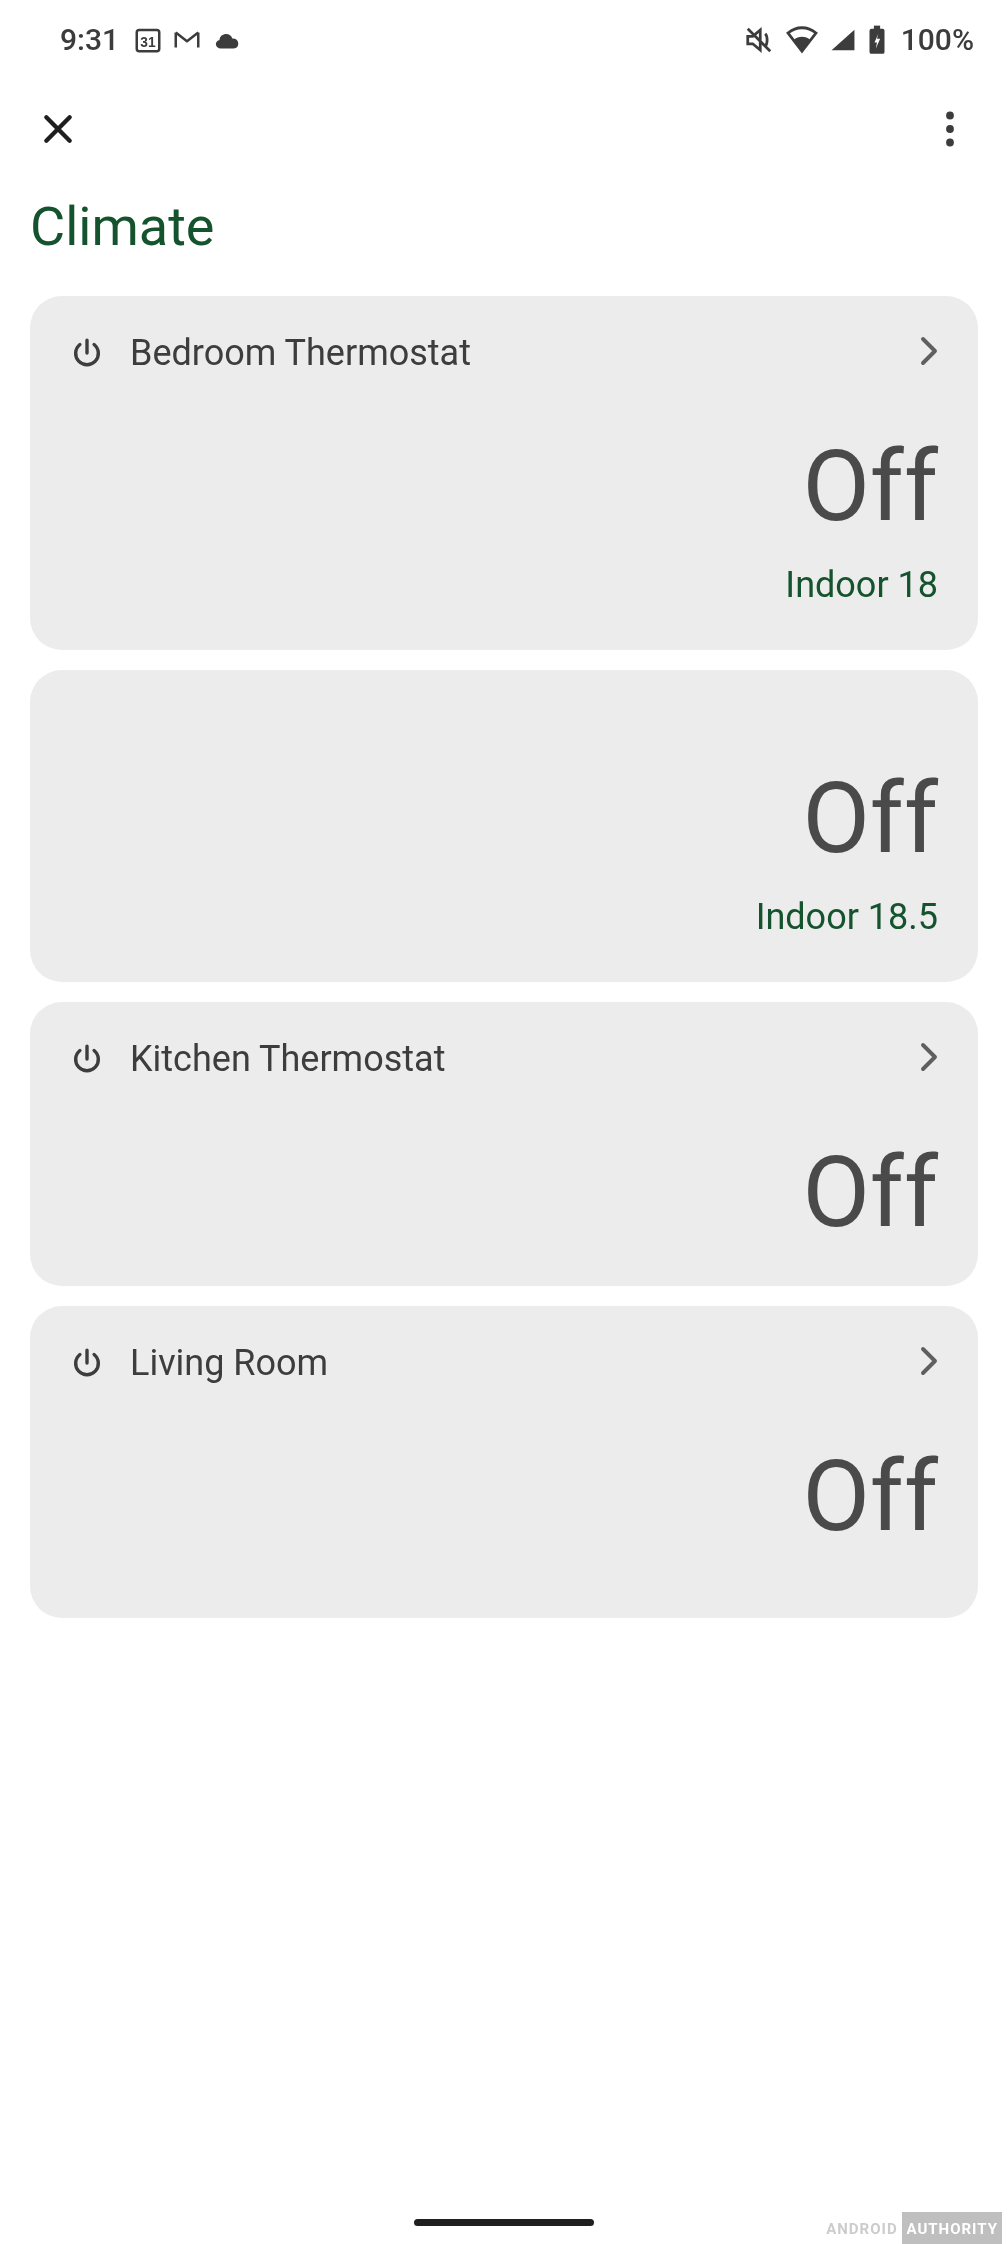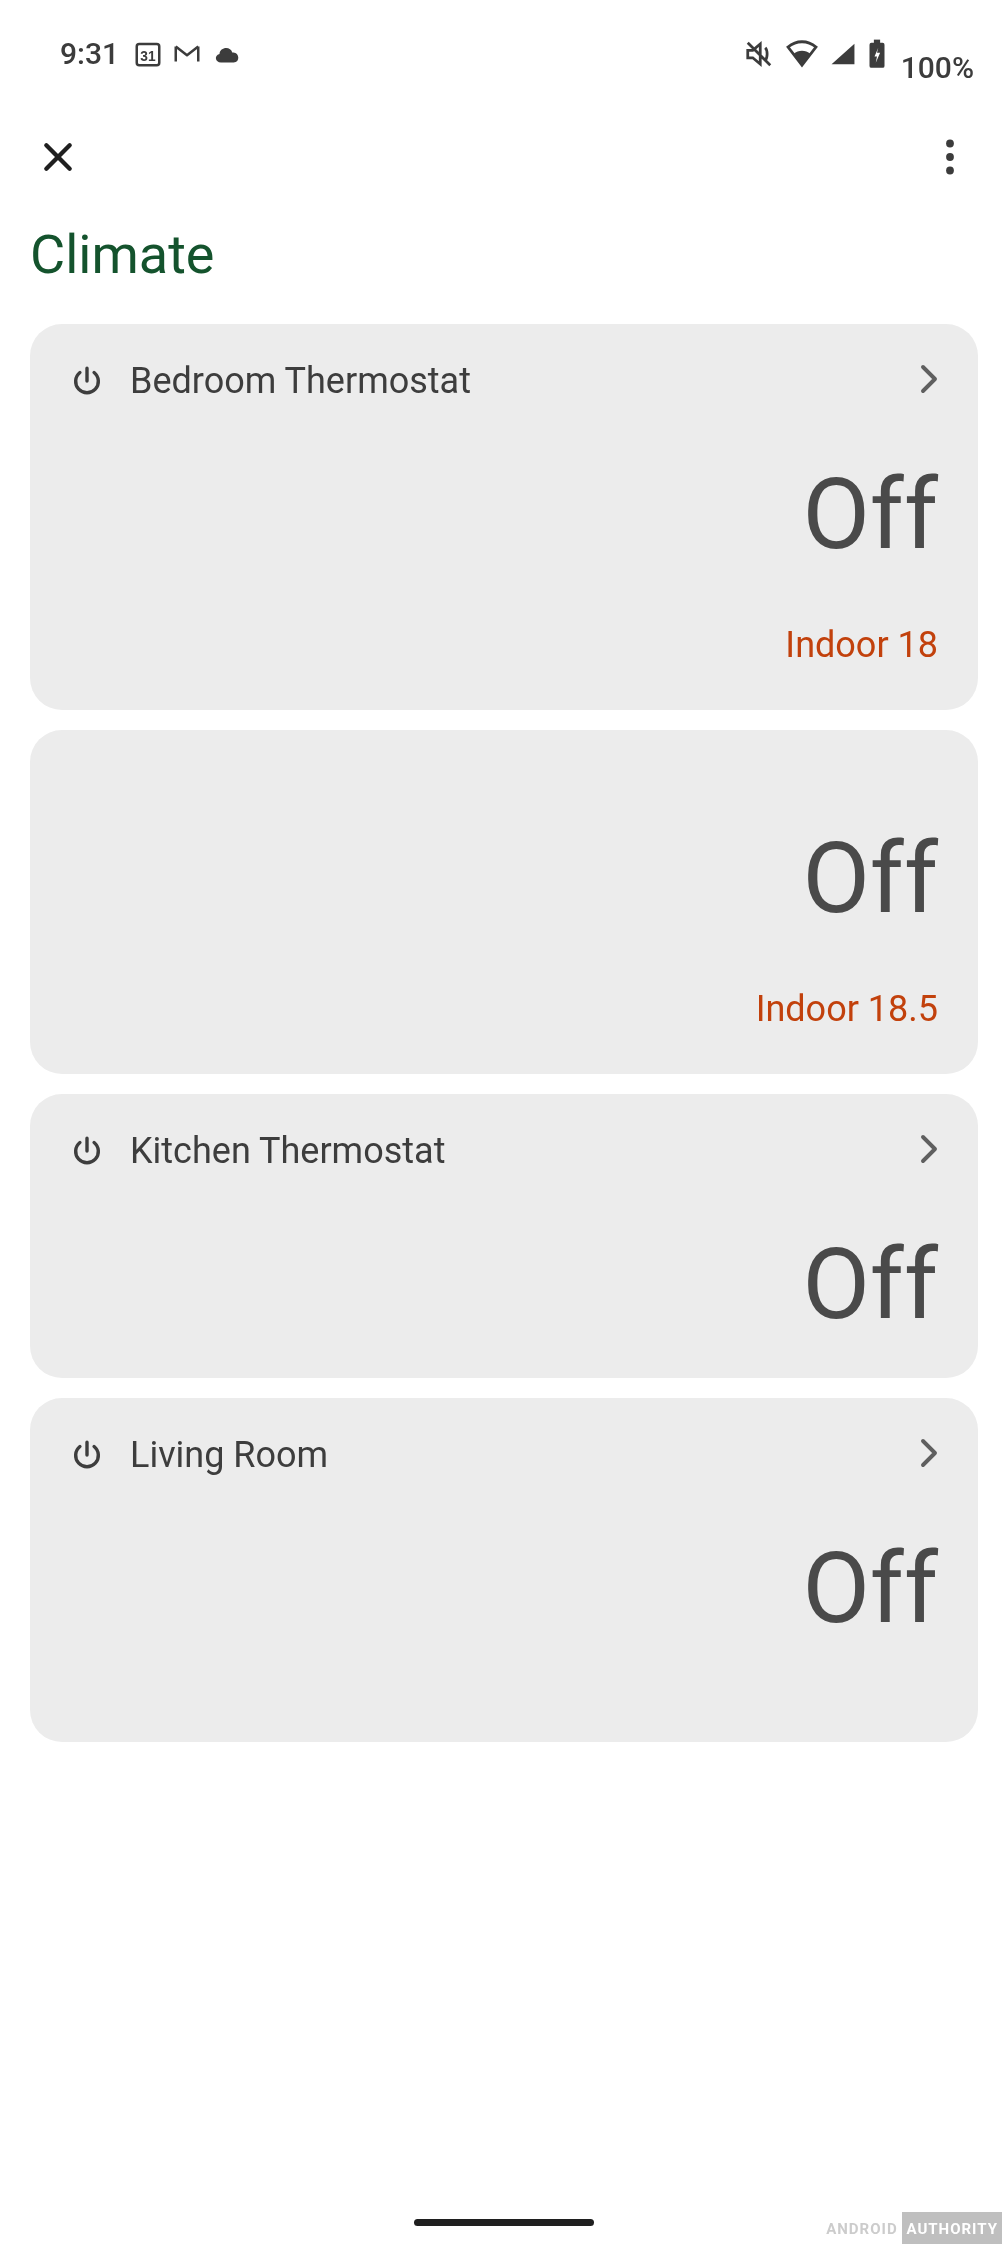--- a/index.html
+++ b/index.html
@@ -40,21 +40,20 @@
       margin-right: 6px;
     }
     .status-icon {
       display: inline-flex;
       align-items: center;
       justify-content: center;
     }
     .battery-text {
       font-size: 30px;
       margin-left: 4px;
-      margin-top: 28px;
     }
     
     .header {
       display: flex;
       justify-content: space-between;
       align-items: center;
       padding: 36px 30px 20px 30px;
     }
     .close-btn, .more-btn {
       display: flex;
@@ -109,23 +108,23 @@
       padding-top: 64px;
     }
     .card-state {
       font-size: 98px;
       font-weight: 400;
       color: #4a4a4a;
       line-height: 1;
     }
     .card-indoor {
       font-size: 36px;
-      color: #c2410c;
+      color: #14532d;
       font-weight: 400;
-      margin-top: 60px;
+      margin-top: 28px;
     }
     
     .gesture-bar {
       position: absolute;
       bottom: 18px;
       left: 50%;
       transform: translateX(-50%);
       width: 180px;
       height: 7px;
       background: #1f1f1f;

